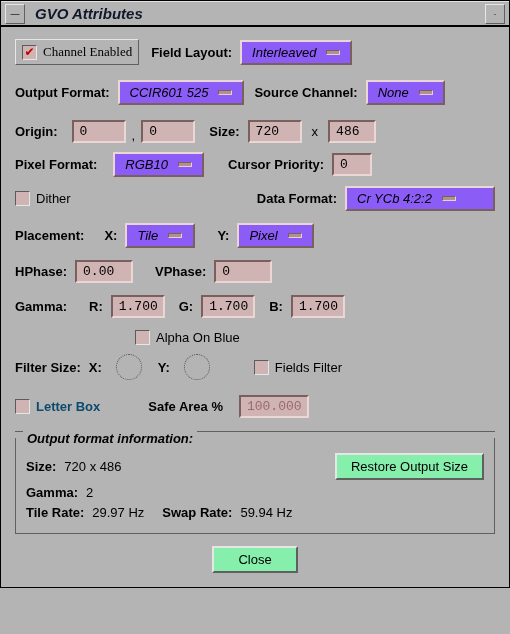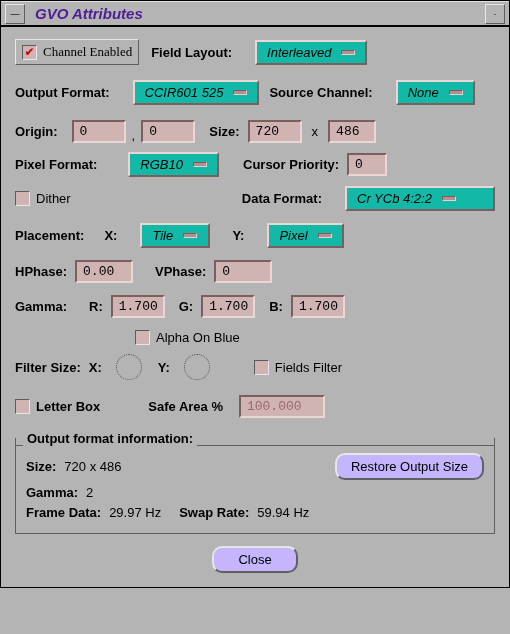--- a/index.html
+++ b/index.html
@@ -41,36 +41,36 @@
     justify-content: center;
     font-size: 9px;
     color: #000;
   }
   .title-text {
     flex: 1;
     font-weight: bold;
     font-style: italic;
     font-size: 15px;
     padding-left: 6px;
-    color: #4c1d95;
+    color: #0f172a;
   }
   .content {
     padding: 12px 14px 14px 14px;
   }
   .row {
     display: flex;
     align-items: center;
     margin-bottom: 9px;
   }
   .lbl {
     font-weight: bold;
     padding-right: 8px;
     white-space: nowrap;
   }
-  .dimlbl { color: #000000; font-weight: bold; }
+  .dimlbl { color: #0c4a6e; font-weight: bold; }
   .checkbox {
     width: 15px;
     height: 15px;
     background: #d0b3b3;
     border-top: 1px solid #5c5c5c;
     border-left: 1px solid #5c5c5c;
     border-right: 1px solid #e6e6e6;
     border-bottom: 1px solid #e6e6e6;
     display: inline-flex;
     align-items: center;
@@ -89,55 +89,53 @@
     align-items: center;
     border-top: 1px solid #e6e6e6;
     border-left: 1px solid #e6e6e6;
     border-right: 1px solid #606060;
     border-bottom: 1px solid #606060;
     padding: 4px 6px;
     background: #b4b4b4;
     font-family: Liberation Serif, serif;
   }
   .dropdown, .btn {
-    background: #14b8a6;
+    background: #8b5cf6;
     border-top: 2px solid #ebd6d6;
     border-left: 2px solid #ebd6d6;
     border-right: 2px solid #7b5e5e;
     border-bottom: 2px solid #7b5e5e;
     padding: 3px 10px;
     display: inline-flex;
     align-items: center;
     font-style: italic;
     font-weight: normal;
     color: #000;
     white-space: nowrap;
-    margin-left: 15px;
   }
   .dropdown .dd-icon {
     width: 14px;
     height: 5px;
     background: #b19090;
     border-top: 1px solid #7b5e5e;
     border-left: 1px solid #7b5e5e;
     border-right: 1px solid #e8d0d0;
     border-bottom: 1px solid #e8d0d0;
     margin-left: 10px;
   }
   .plainbtn {
-    background: #c4b5fd;
+    background: #86efac;
     border-top: 2px solid #e6e6e6;
     border-left: 2px solid #e6e6e6;
     border-right: 2px solid #606060;
     border-bottom: 2px solid #606060;
     padding: 4px 14px;
     display: inline-flex;
     align-items: center;
     font-weight: normal;
-    border-radius: 10px;
   }
   .inset-field {
     background: #d0b3b3;
     border-top: 2px solid #7b5e5e;
     border-left: 2px solid #7b5e5e;
     border-right: 2px solid #ebd6d6;
     border-bottom: 2px solid #ebd6d6;
     padding: 2px 6px;
     font-family: "Courier New", monospace;
     font-size: 13px;
@@ -161,21 +159,22 @@
     margin-top: 20px;
     padding: 10px 10px 8px 10px;
     position: relative;
   }
   .group-top {
     position: absolute;
     top: -7px;
     left: -1px;
     right: -1px;
     display: flex;
-    align-items: flex-end;
+    align-items: flex-start;
+    font-style: italic;
   }
   .group-top::before {
     content: "";
     width: 8px;
     border-top: 1px solid #606060;
   }
   .group-top::after {
     content: "";
     flex: 1;
     border-top: 1px solid #606060;
@@ -340,41 +339,41 @@
     </div>
 
     <div style="height:6px"></div>
 
     <div class="row">
       <span class="checkbox"></span>
       <span class="dimlbl">Letter Box</span>
       <span class="gap" style="width:48px"></span>
       <span class="lbl">Safe Area %</span>
       <span class="gap" style="width:8px"></span>
-      <span class="inset-field dim" style="width:86px">100.000</span>
+      <span class="inset-field dim" style="width:70px">100.000</span>
     </div>
 
     <div class="group">
       <div class="group-top">
         <span class="group-legend">Output format information:</span>
       </div>
       <div class="info-row">
         <span class="lbl">Size:</span>
         <span class="nb">720 x 486</span>
         <span class="grow"></span>
         <div class="plainbtn">
           <span>Restore Output Size</span>
         </div>
       </div>
       <div class="info-row">
         <span class="lbl">Gamma:</span>
         <span>2</span>
       </div>
       <div class="info-row">
-        <span class="lbl">Frame Data:</span>
+        <span class="lbl">Tile Rate:</span>
         <span>29.97 Hz</span>
         <span class="gap" style="width:18px"></span>
         <span class="lbl">Swap Rate:</span>
         <span>59.94 Hz</span>
       </div>
     </div>
 
     <div style="display:flex;justify-content:center;margin-top:12px">
       <div class="plainbtn" style="padding:4px 24px">
         <span>Close</span>

